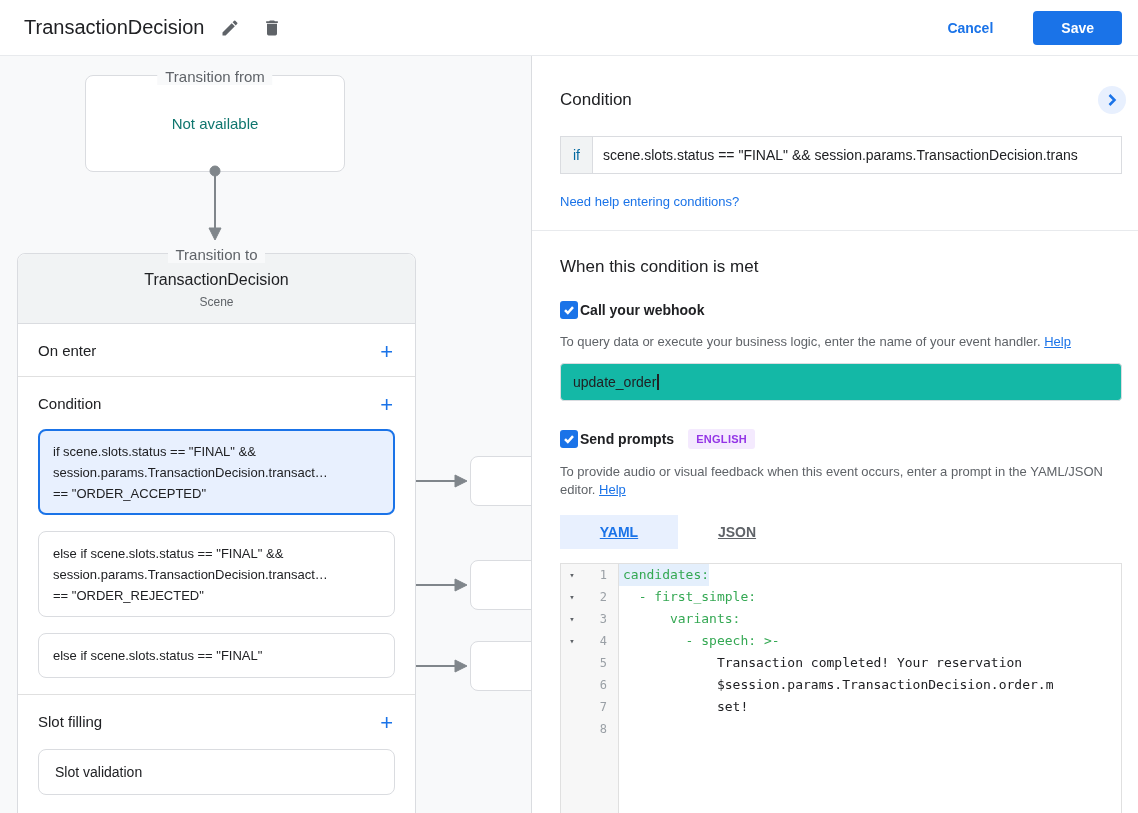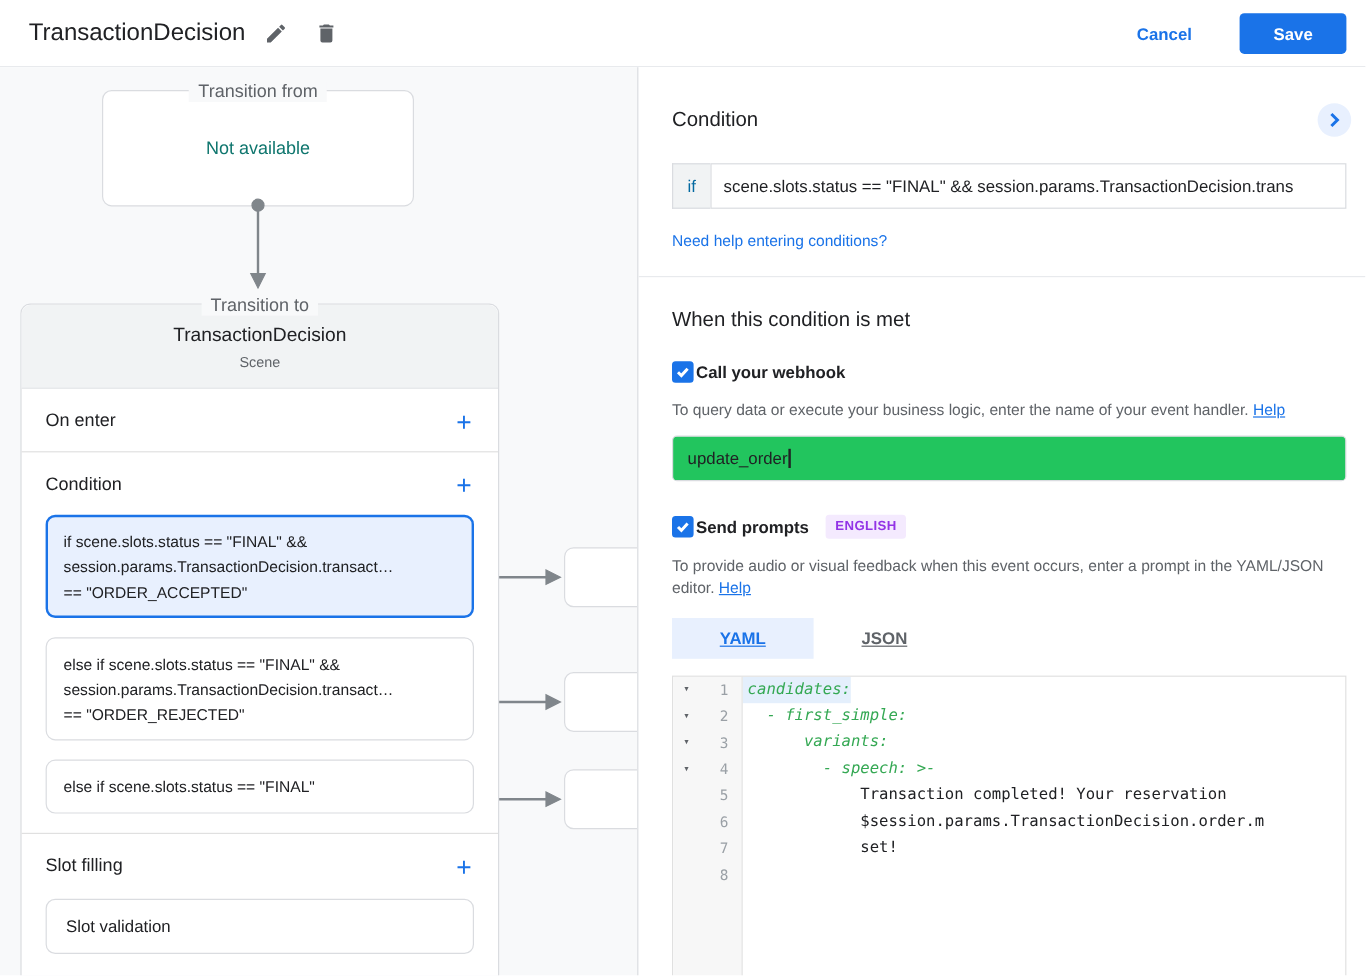--- a/index.html
+++ b/index.html
@@ -77,41 +77,41 @@
   .checkbox { width:18px; height:18px; background:#1a73e8; border-radius:3px; display:flex;
               align-items:center; justify-content:center; cursor:pointer; flex:none; }
   .checkbox svg { stroke:#fff; width:12px; height:12px; fill:none; stroke-width:2.5; }
   .check-label { font-size:14px; font-weight:700; color:#202124; margin-left:2px; }
   .badge { background:#f4eafe; color:#9334e6; font-size:11px; font-weight:700; letter-spacing:.3px;
            padding:4px 8px; border-radius:3px; margin-left:14px; }
   .desc { font-size:13px; color:#5f6368; line-height:18px; margin-bottom:12px; max-width:560px; }
   .desc a { color:#1a73e8; text-decoration:underline; cursor:pointer; }
 
   .text-input { width:100%; height:38px; border:1px solid #dadce0; border-radius:4px; padding:0 12px;
-                font-size:14px; color:#202124; display:flex; align-items:center; background:#22c55e;
+                font-size:14px; color:#202124; display:flex; align-items:center; background:#14b8a6;
                 margin-bottom:28px; }
   .caret { display:inline-block; width:1.5px; height:16px; background:#202124; margin-left:1px; }
 
   .tabs { display:flex; margin-top:16px; }
   .tab { width:118px; height:34px; display:flex; align-items:center; justify-content:center;
          font-size:14px; font-weight:700; color:#5f6368; cursor:pointer; background:none; border:none;
          font-family:inherit;text-decoration:underline; }
   .tab.active { background:#e8f0fe; color:#1a73e8; }
 
   
   .editor { margin-top:14px; border:1px solid #e0e0e0; height:270px; display:flex;
             font-family:"DejaVu Sans Mono", monospace; font-size:13px; overflow:hidden; }
   .gutter { width:58px; background:#f7f7f7; border-right:1px solid #e0e0e0; flex:none; }
   .code-area { flex:1; background:#fff; overflow:hidden; }
   .ed-row { display:flex; height:22px; line-height:22px; }
   .g-fold { width:22px; text-align:center; font-size:9px; color:#5f6368; cursor:pointer; }
   .g-num { width:30px; text-align:right; padding-right:6px; color:#9aa0a6; font-size:12px; }
   .c-line { padding-left:4px; white-space:pre; }
   .c-line.hl { background:#e4effc; }
-  .tok-key { color:#34a853;font-style:italic; }
+  .tok-key { color:#34a853; }
   .tok-plain { color:#202124; }
 </style>
 </head>
 <body>
 
 <header class="topbar">
   <h1>TransactionDecision</h1>
   <button class="icon-btn">
     <svg viewBox="0 0 24 24">
         <path d="M3 17.25V21h3.75L17.81 9.94l-3.75-3.75L3 17.25zM20.71 7.04a1 1 0 0 0 0-1.41l-2.34-2.34a1 1 0 0 0-1.41 0l-1.83 1.83 3.75 3.75 1.83-1.83z"></path>

